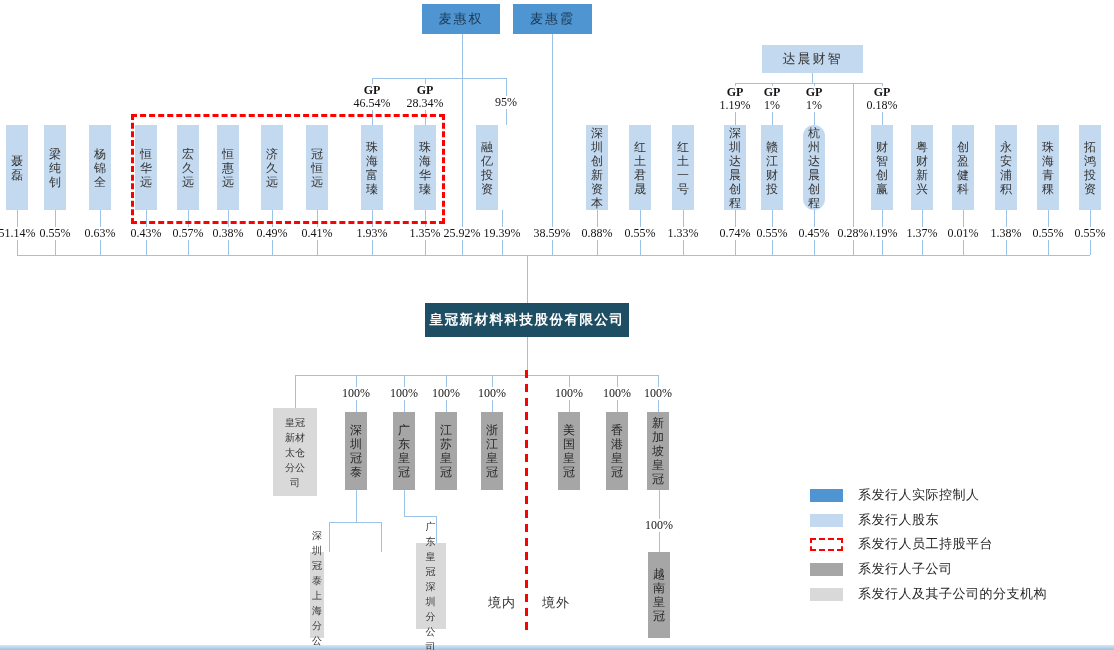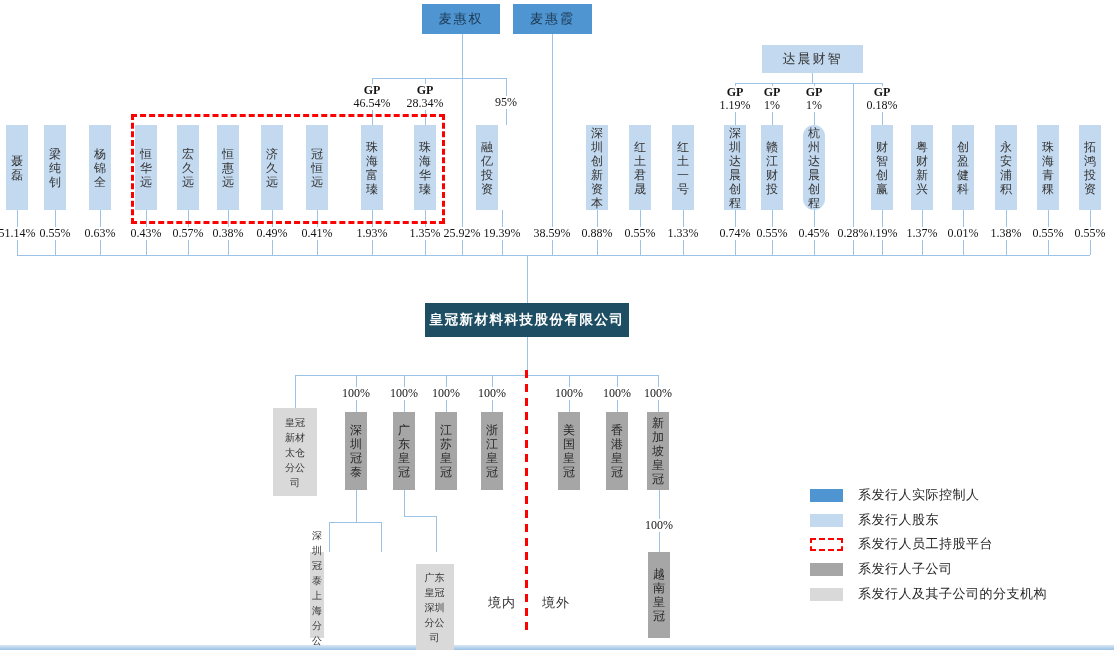--- a/index.html
+++ b/index.html
@@ -187,21 +187,21 @@
     <div class="pct" style="left: 446px; top: 387px;">100%</div>
     <div class="box sub" style="left: 481px; top: 412px; width: 22px; height: 78px; padding: 4px;">浙江皇冠</div>
     <div class="pct" style="left: 492px; top: 387px;">100%</div>
     <div class="box sub" style="left: 558px; top: 412px; width: 22px; height: 78px; padding: 0px;">美国皇冠</div>
     <div class="pct" style="left: 569px; top: 387px;">100%</div>
     <div class="box sub" style="left: 606px; top: 412px; width: 22px; height: 78px; padding: 0px;">香港皇冠</div>
     <div class="pct" style="left: 617px; top: 387px;">100%</div>
     <div class="box sub" style="left: 647px; top: 412px; width: 22px; height: 78px; padding: 0px;">新加坡皇冠</div>
     <div class="pct" style="left: 658px; top: 387px;">100%</div>
     <div class="box bra" style="left: 310px; top: 552px; width: 14px; height: 86px; padding: 0px 5px;">深圳冠泰上海分公司</div>
-    <div class="box bra" style="left: 415.5px; top: 564px; width: 38px; height: 86px; padding: 0px 5.5px;">广东皇冠深圳分公司</div>
+    <div class="box bra" style="left: 415.5px; top: 543px; width: 30px; height: 86px; padding: 0px 5.5px;">广东皇冠深圳分公司</div>
     <div class="box sub" style="left: 648px; top: 552px; width: 22px; height: 86px; padding: 0px;">越南皇冠</div>
     <div class="pct" style="left: 659px; top: 519px;">100%</div>
     <div class="reddiv" style="left: 525px; top: 370px; height: 265px;"></div>
     <div class="region" style="left: 502px; top: 594px;">境内</div>
     <div class="region" style="left: 556px; top: 594px;">境外</div>
     <div class="lg-row" style="left: 810px; top: 486px;">
       <div class="lg-sw sw-controller"></div>
       <div class="lg-label">系发行人实际控制人</div>
     </div>
     <div class="lg-row" style="left: 810px; top: 511px;">

